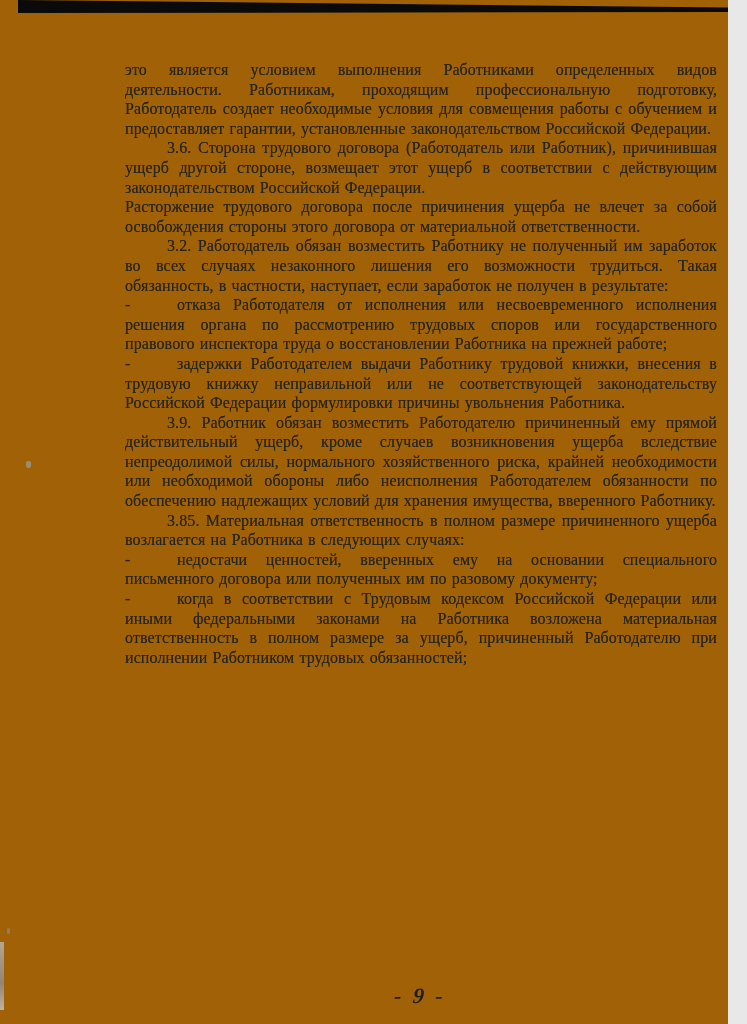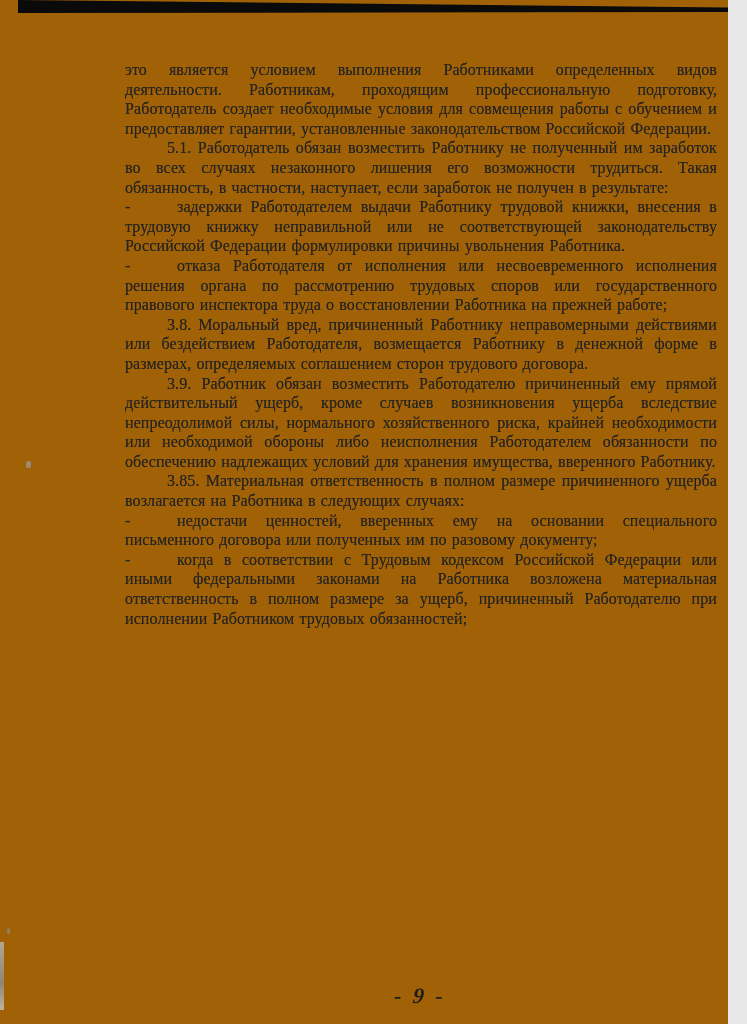--- a/index.html
+++ b/index.html
@@ -97,24 +97,25 @@
 <body>
 
 <div class="scan-page">
   <div class="top-scan-edge"></div>
   <div class="left-scan-edge"></div>
   <div class="speck-1"></div>
   <div class="speck-2"></div>
 
   <div class="text-column">
       <p class="para plain">это является условием выполнения Работниками определенных видов деятельности. Работникам, проходящим профессиональную подготовку, Работодатель создает необходимые условия для совмещения работы с обучением и предоставляет гарантии, установленные законодательством Российской Федерации.</p>
-      <p class="para indent">5.1. Работодатель обязан возместить Работнику не полученный им заработок во всех случаях незаконного лишения его возможности трудиться. Такая обязанность, в частности, наступает, если заработок не получен в результате:</p>
+      <p class="para indent">3.6. Сторона трудового договора (Работодатель или Работник), причинившая ущерб другой стороне, возмещает этот ущерб в соответствии с действующим законодательством Российской Федерации.</p>
+      <p class="para plain">Расторжение трудового договора после причинения ущерба не влечет за собой освобождения стороны этого договора от материальной ответственности.</p>
+      <p class="para indent">3.2. Работодатель обязан возместить Работнику не полученный им заработок во всех случаях незаконного лишения его возможности трудиться. Такая обязанность, в частности, наступает, если заработок не получен в результате:</p>
+      <p class="para bullet"><span class="dash">-</span>отказа Работодателя от исполнения или несвоевременного исполнения решения органа по рассмотрению трудовых споров или государственного правового инспектора труда о восстановлении Работника на прежней работе;</p>
       <p class="para bullet"><span class="dash">-</span>задержки Работодателем выдачи Работнику трудовой книжки, внесения в трудовую книжку неправильной или не соответствующей законодательству Российской Федерации формулировки причины увольнения Работника.</p>
-      <p class="para bullet"><span class="dash">-</span>отказа Работодателя от исполнения или несвоевременного исполнения решения органа по рассмотрению трудовых споров или государственного правового инспектора труда о восстановлении Работника на прежней работе;</p>
-      <p class="para indent">3.8. Моральный вред, причиненный Работнику неправомерными действиями или бездействием Работодателя, возмещается Работнику в денежной форме в размерах, определяемых соглашением сторон трудового договора.</p>
       <p class="para indent">3.9. Работник обязан возместить Работодателю причиненный ему прямой действительный ущерб, кроме случаев возникновения ущерба вследствие непреодолимой силы, нормального хозяйственного риска, крайней необходимости или необходимой обороны либо неисполнения Работодателем обязанности по обеспечению надлежащих условий для хранения имущества, вверенного Работнику.</p>
       <p class="para indent">3.85. Материальная ответственность в полном размере причиненного ущерба возлагается на Работника в следующих случаях:</p>
       <p class="para bullet"><span class="dash">-</span>недостачи ценностей, вверенных ему на основании специального письменного договора или полученных им по разовому документу;</p>
       <p class="para bullet"><span class="dash">-</span>когда в соответствии с Трудовым кодексом Российской Федерации или иными федеральными законами на Работника возложена материальная ответственность в полном размере за ущерб, причиненный Работодателю при исполнении Работником трудовых обязанностей;</p>
     </div>
 
   <div class="page-number">- 9 -</div>
 </div>
 
 </body></html>

